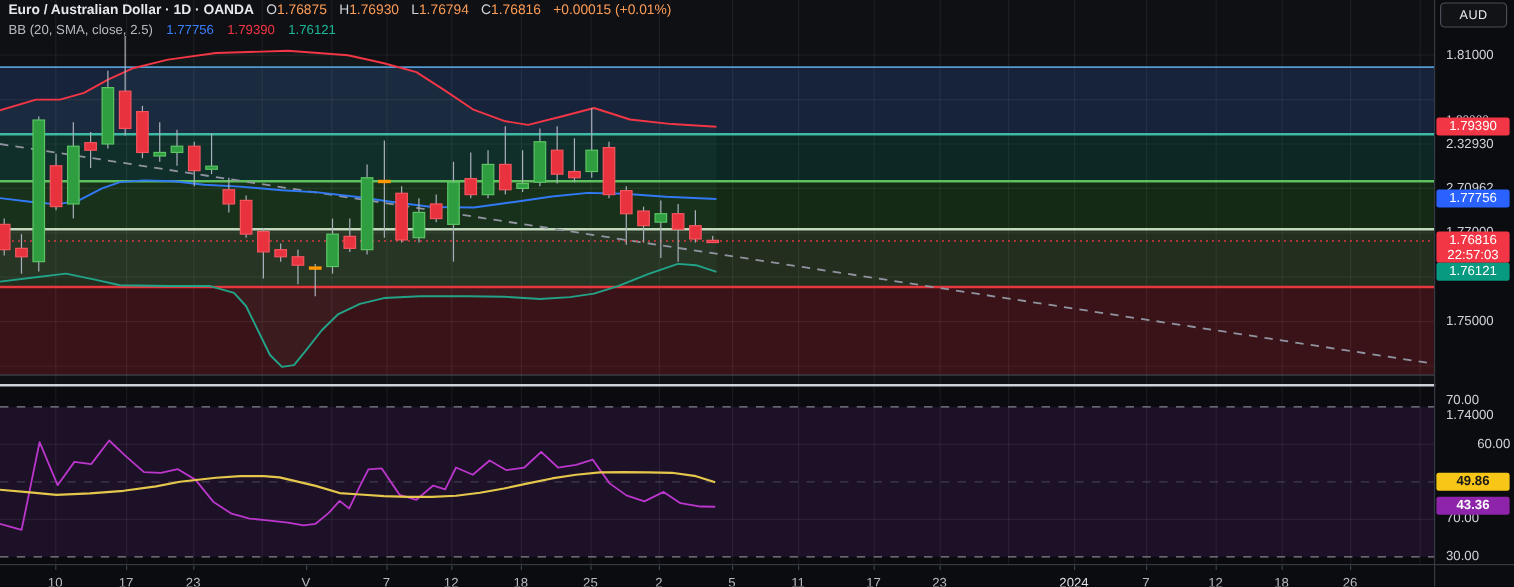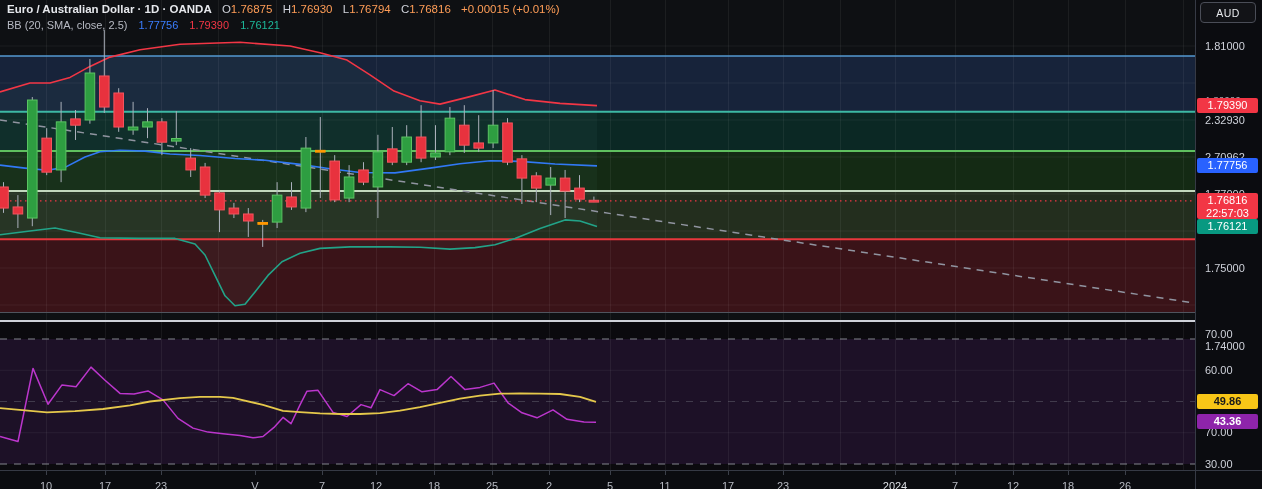--- a/index.html
+++ b/index.html
@@ -248,21 +248,21 @@
 
   <button id="aud-btn">AUD</button>
 <div class="plabel" style="top: 39.5px; text-align: center;">1.81000</div>
     <div class="plabel" style="top: 94px; font-family: Liberation Serif, serif;">1.80000</div>
     <div class="plabel" style="top: 113.5px;">2.32930</div>
     <div class="plabel" style="top: 150.5px;">2.70962</div>
     <div class="plabel" style="top: 187.5px;">1.77000</div>
     <div class="plabel" style="top: 261.5px;">1.75000</div>
     <div class="plabel" style="top: 298.5px; margin-top: 41px;">1.74000</div>
     <div class="plabel" style="top: 328px;">70.00</div>
-    <div class="plabel" style="top: 363.75px;">60.00</div>
+    <div class="plabel" style="top: 363.75px; margin-left: 26px;">60.00</div>
     <div class="plabel" style="top: 426.25px;">70.00</div>
     <div class="plabel" style="top: 457.5px;">30.00</div>
     <div class="badge" style="background: rgb(242, 54, 69); color: rgb(255, 255, 255); top: 97.57px;">1.79390</div>
     <div class="badge" style="background: rgb(41, 98, 255); color: rgb(255, 255, 255); top: 158.028px;">1.77756</div>
     <div class="badge" style="background: rgb(242, 54, 69); color: rgb(255, 255, 255); top: 192.808px;">1.76816<span class="sub">22:57:03</span></div>
     <div class="badge" style="background: rgb(8, 153, 129); color: rgb(255, 255, 255); top: 218.523px;">1.76121</div>
     <div class="badge" style="background: rgb(248, 198, 23); color: rgb(26, 26, 26); font-weight: 700; top: 393.938px;">49.86</div>
     <div class="badge" style="background: rgb(142, 36, 170); color: rgb(255, 255, 255); font-weight: 700; top: 414.25px;">43.36</div>
   </div>
 

